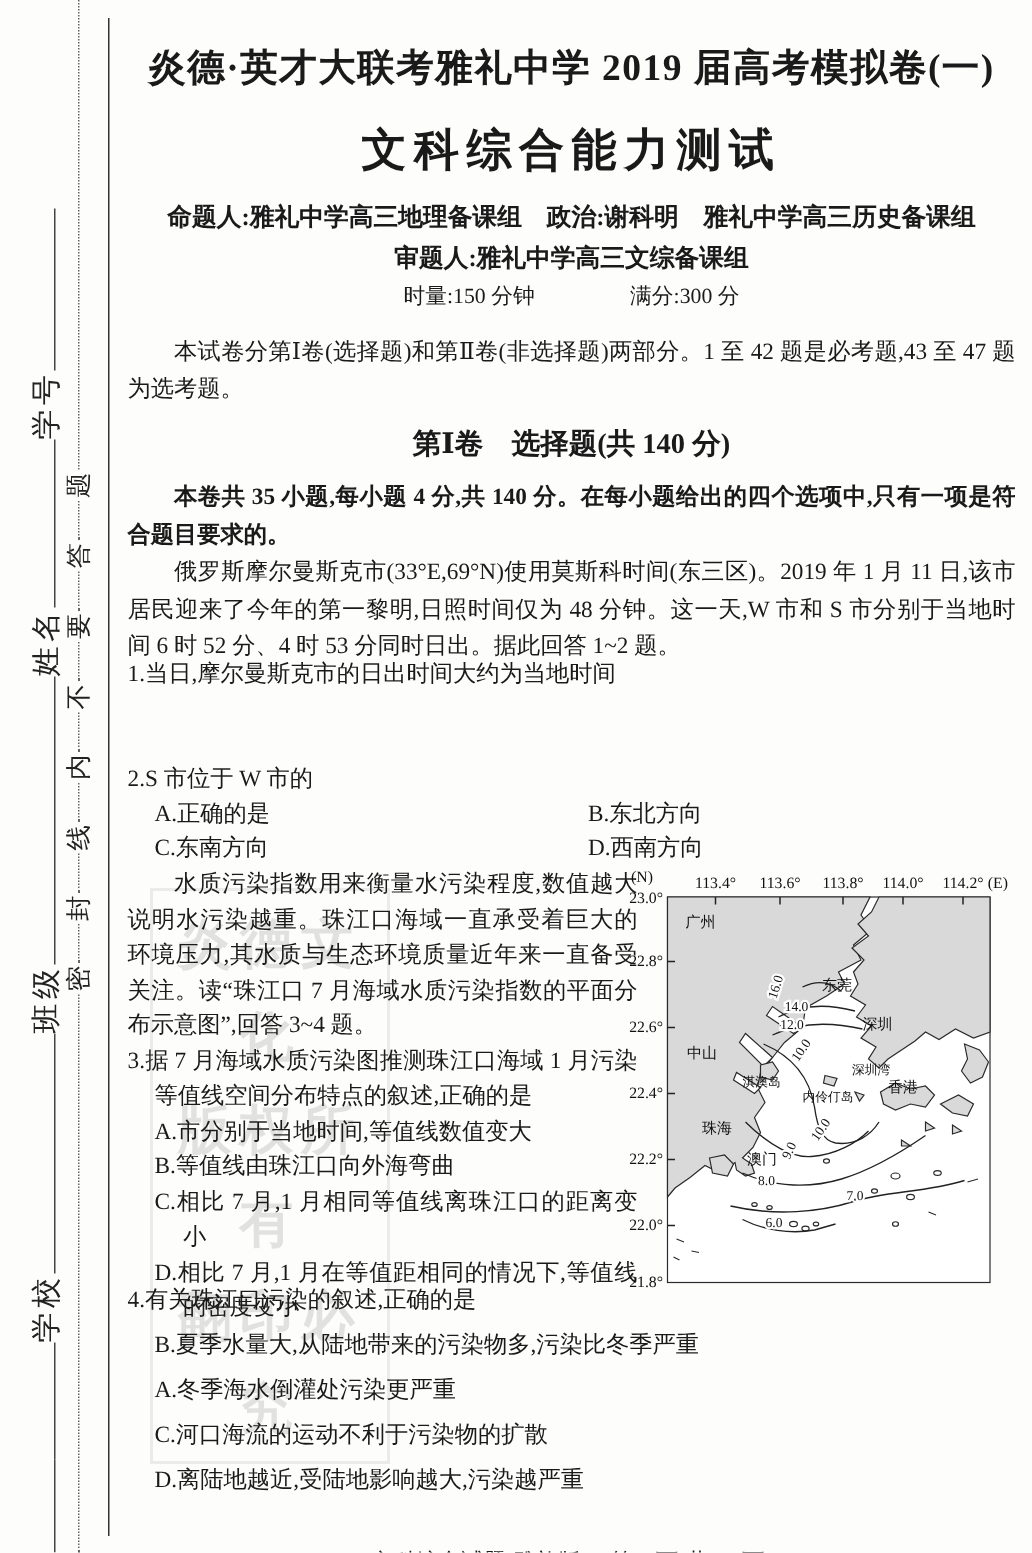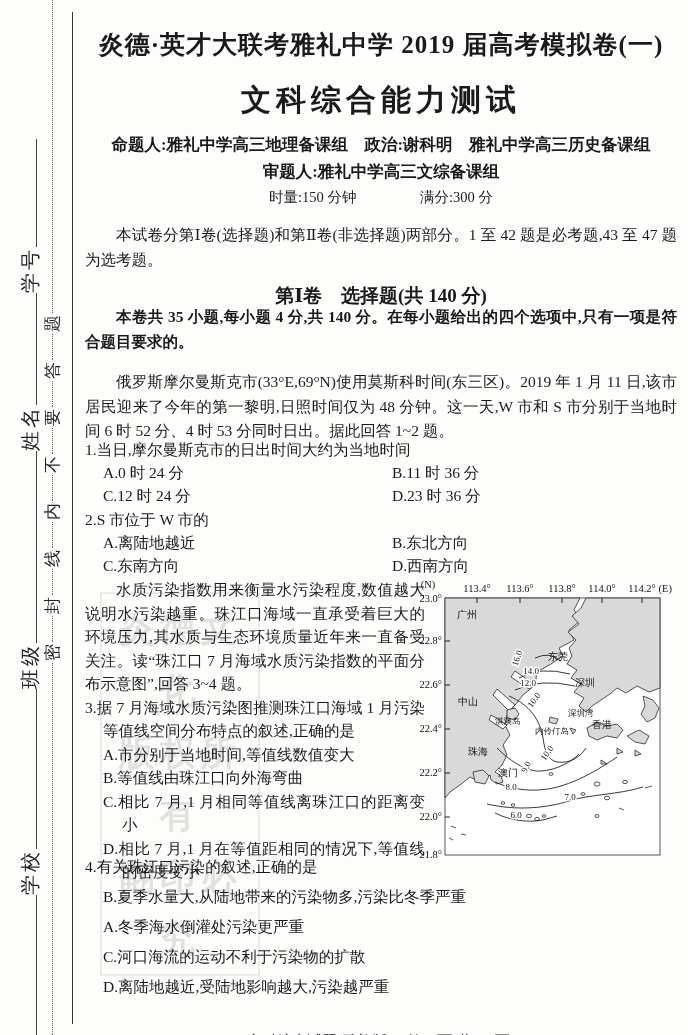--- a/index.html
+++ b/index.html
@@ -27,21 +27,21 @@
   #content{position:absolute;left:85px;top:0;width:592px;z-index:1;font-size:15.5px;}
   .abs{position:absolute;left:0;width:592px;}
   #hdr-edition{top:28px;text-align:center;font-weight:bold;font-size:25px;letter-spacing:1px;}
   #hdr-title{top:80px;text-align:center;font-weight:bold;font-size:30px;letter-spacing:5px;}
   #hdr-setters{top:134px;text-align:center;font-weight:bold;font-size:16.5px;}
   #hdr-reviewers{top:161px;text-align:center;font-weight:bold;font-size:16.5px;}
   #hdr-timing{top:188px;text-align:center;font-size:14.5px;}
   #hdr-timing span{margin:16px 30px;}
   #intro{top:222px;font-weight:normal;line-height:25px;text-indent:2em;text-align:justify;}
   #sec1{top:283px;text-align:center;font-weight:bold;font-size:19px;}
-  #sec1-note{top:304px;font-weight:bold;line-height:25px;text-indent:2em;text-align:justify;}
+  #sec1-note{top:319px;font-weight:bold;line-height:25px;text-indent:2em;text-align:justify;}
   #passage1{top:370px;line-height:24.5px;text-indent:2em;text-align:justify;}
   .qblock{line-height:23px;}
   #q1{top:438px;} #q2{top:508px;}
   .stem{padding-left:18px;text-indent:-18px;}
   .optgrid{display:grid;grid-template-columns:289px 1fr;padding-left:18px;}
   #twocol{top:578px;width:340px;line-height:23.5px;}
   #passage2{text-indent:2em;text-align:justify;}
   #q3 .stem{padding-left:18px;text-indent:-18px;text-align:justify;}
   .optstack{padding-left:18px;}
   .optstack .opt{padding-left:19px;text-indent:-19px;text-align:justify;}
@@ -115,32 +115,26 @@
   </div>
 
   <div id="intro" class="abs">本试卷分第Ⅰ卷(选择题)和第Ⅱ卷(非选择题)两部分。1 至 42 题是必考题,43 至 47 题为选考题。</div>
   <div id="sec1" class="abs">第Ⅰ卷　选择题(共 140 分)</div>
   <div id="sec1-note" class="abs">本卷共 35 小题,每小题 4 分,共 140 分。在每小题给出的四个选项中,只有一项是符合题目要求的。</div>
 
   <div id="passage1" class="abs">俄罗斯摩尔曼斯克市(33°E,69°N)使用莫斯科时间(东三区)。2019 年 1 月 11 日,该市居民迎来了今年的第一黎明,日照时间仅为 48 分钟。这一天,W 市和 S 市分别于当地时间 6 时 52 分、4 时 53 分同时日出。据此回答 1~2 题。</div>
 
   <div id="q1" class="abs qblock">
     <div class="stem">1.当日,摩尔曼斯克市的日出时间大约为当地时间</div>
-    <div class="optgrid">
-      <span class="opt">A.0 时 24 分</span>
-      <span class="opt">B.11 时 36 分</span>
-      <span class="opt">C.12 时 24 分</span>
-      <span class="opt">D.23 时 36 分</span>
-    </div>
   </div>
 
   <div id="q2" class="abs qblock">
     <div class="stem">2.S 市位于 W 市的</div>
     <div class="optgrid">
-      <span class="opt">A.离陆地越近</span>
+      <span class="opt">A.正确的是</span>
       <span class="opt">B.东北方向</span>
       <span class="opt">C.东南方向</span>
       <span class="opt">D.西南方向</span>
     </div>
   </div>
 
   <div id="twocol" class="abs">
     <div id="passage2">水质污染指数用来衡量水污染程度,数值越大说明水污染越重。珠江口海域一直承受着巨大的环境压力,其水质与生态环境质量近年来一直备受关注。读“珠江口 7 月海域水质污染指数的平面分布示意图”,回答 3~4 题。</div>
     <div id="q3">
       <div class="stem">3.据 7 月海域水质污染图推测珠江口海域 1 月污染等值线空间分布特点的叙述,正确的是</div>

